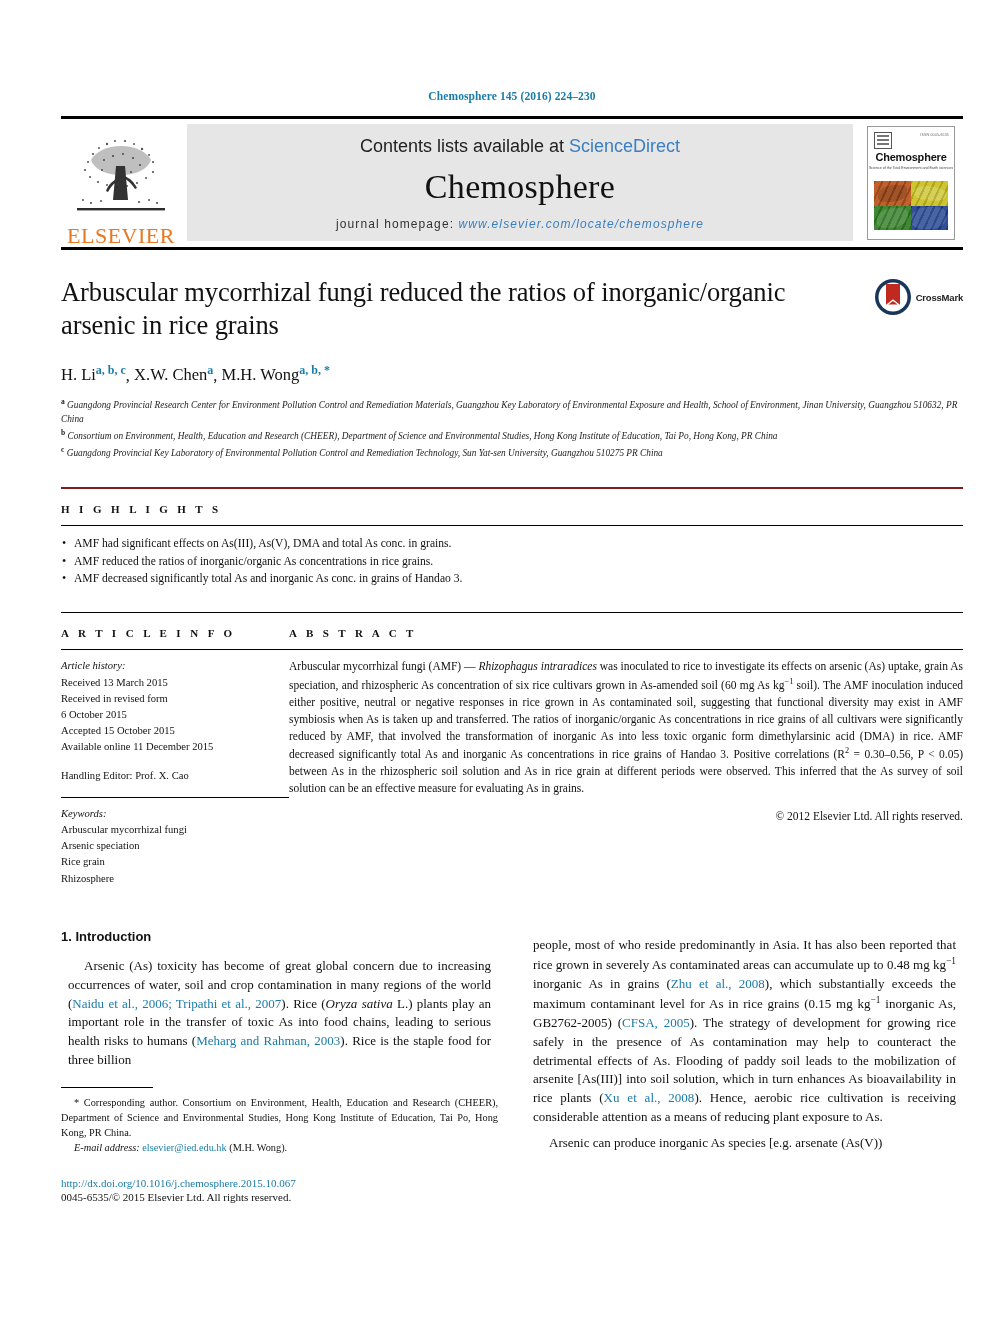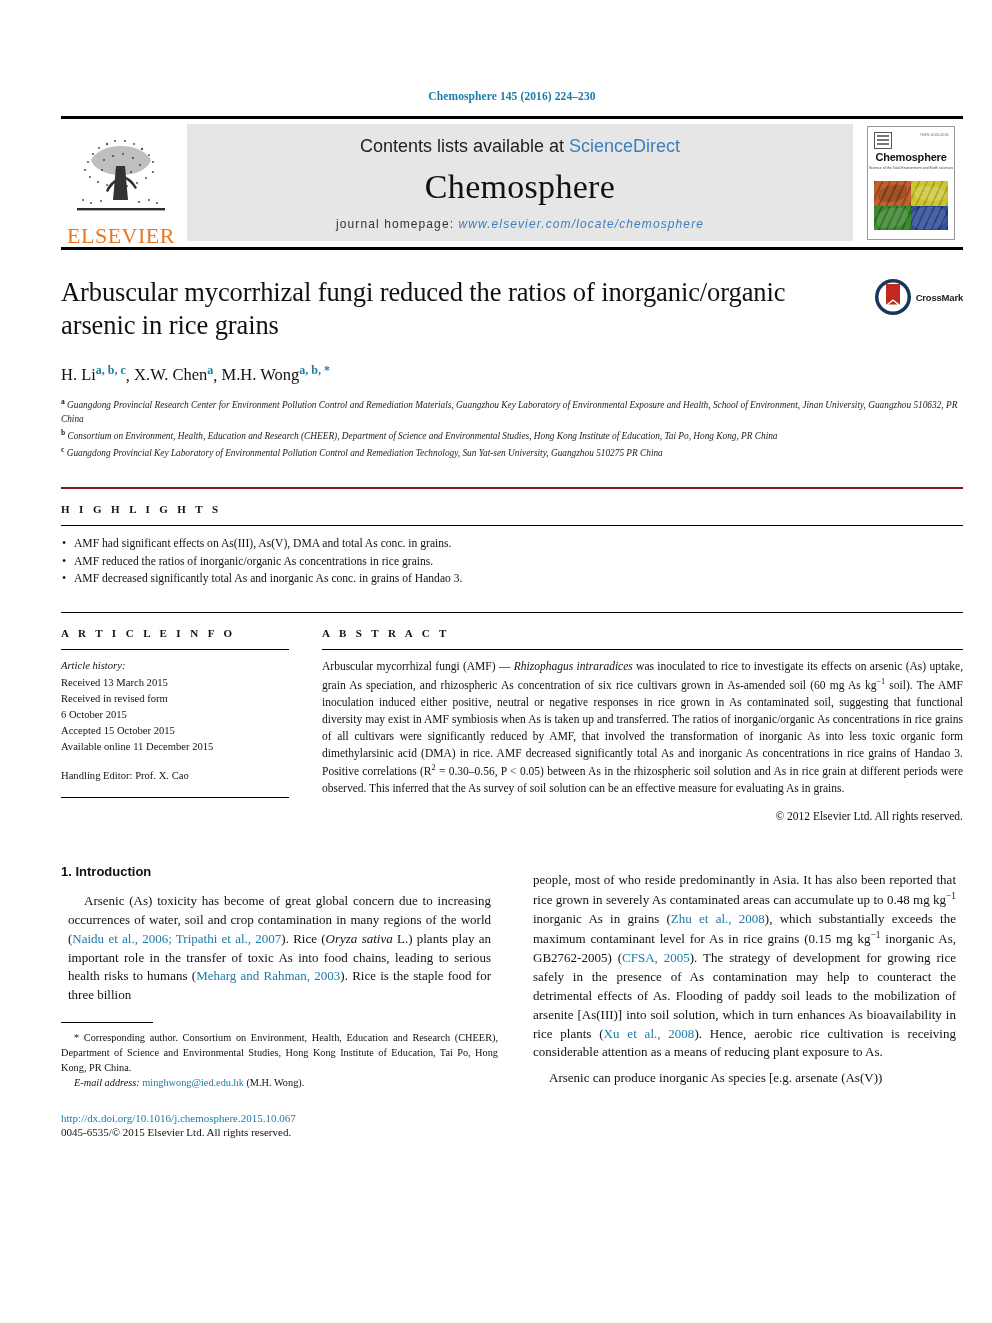--- a/index.html
+++ b/index.html
@@ -240,21 +240,20 @@
     top: -1px;
     font-size: 12px;
   }
 
   
   .info-abstract {
     margin: 24px 45px 0 45px;
     border-top: 1px solid #000;
     padding-top: 14px;
     display: flex;
-    gap: 33px;
   }
   .col-info { flex: 0 0 228px; }
   .col-abstract { flex: 1 1 auto; }
   .rule { border-top: 1px solid #000; margin: 10px 0 8px 0; }
   .rule-thin { border-top: 1px solid #000; margin: 13px 0 8px 0; }
   .info-body { font-size: 10.6px; line-height: 1.53; color:#111; }
   .info-head { font-style: italic; }
   .abs-body {
     font-size: 11.5px;
     line-height: 1.49;
@@ -450,39 +449,46 @@
         <div class="info-head">Article history:</div>
         <div>Received 13 March 2015</div>
         <div>Received in revised form</div>
         <div>6 October 2015</div>
         <div>Accepted 15 October 2015</div>
         <div>Available online 11 December 2015</div>
         <div style="height:12px"></div>
         <div>Handling Editor: Prof. X. Cao</div>
       </div>
       <div class="rule-thin"></div>
+      <div class="info-body">
+        <div class="info-head">Keywords:</div>
+        <div>Arbuscular mycorrhizal fungi</div>
+        <div>Arsenic speciation</div>
+        <div>Rice grain</div>
+        <div>Rhizosphere</div>
+      </div>
     </div>
 
     <div class="col-abstract">
       <div class="sec-label">A B S T R A C T</div>
       <div class="rule"></div>
       <div class="abs-body"><span>Arbuscular mycorrhizal fungi (AMF) — </span><em>Rhizophagus intraradices</em><span> was inoculated to rice to investigate its effects on arsenic (As) uptake, grain As speciation, and rhizospheric As concentration of six rice cultivars grown in As-amended soil (60 mg As kg</span><sup class="sups">−1</sup><span> soil). The AMF inoculation induced either positive, neutral or negative responses in rice grown in As contaminated soil, suggesting that functional diversity may exist in AMF symbiosis when As is taken up and transferred. The ratios of inorganic/organic As concentrations in rice grains of all cultivars were significantly reduced by AMF, that involved the transformation of inorganic As into less toxic organic form dimethylarsinic acid (DMA) in rice. AMF decreased significantly total As and inorganic As concentrations in rice grains of Handao 3. Positive correlations (R</span><sup class="sups">2</sup><span> = 0.30–0.56, P &lt; 0.05) between As in the rhizospheric soil solution and As in rice grain at different periods were observed. This inferred that the As survey of soil solution can be an effective measure for evaluating As in grains.</span></div>
       <div class="copyright">© 2012 Elsevier Ltd. All rights reserved.</div>
     </div>
   </div>
 
   <div class="body-wrap">
 
     <div class="bcol">
       <h2 class="sec-title">1. Introduction</h2>
       <p class="ptext"><span>Arsenic (As) toxicity has become of great global concern due to increasing occurrences of water, soil and crop contamination in many regions of the world (</span><a class="cit" href="#">Naidu et al., 2006; Tripathi et al., 2007</a><span>). Rice (</span><em>Oryza sativa</em><span> L.) plants play an important role in the transfer of toxic As into food chains, leading to serious health risks to humans (</span><a class="cit" href="#">Meharg and Rahman, 2003</a><span>). Rice is the staple food for three billion</span></p>
 
       <div class="footnote-rule"></div>
       <p class="fn fn-ind">* Corresponding author. Consortium on Environment, Health, Education and Research (CHEER), Department of Science and Environmental Studies, Hong Kong Institute of Education, Tai Po, Hong Kong, PR China.</p>
-      <p class="fn fn-ind"><em>E-mail address:</em> <a class="cit" href="#">minghwong@ied.edu.hk</a> <span>(M.H. Wong).</span></p>
+      <p class="fn fn-ind"><em>E-mail address:</em> <a class="cit" href="#">elsevier@ied.edu.hk</a> <span>(M.H. Wong).</span></p>
 
       <div class="doi-block">
         <a class="doi-link" href="#">http://dx.doi.org/10.1016/j.chemosphere.2015.10.067</a>
         <div class="issn-line">0045-6535/© 2015 Elsevier Ltd. All rights reserved.</div>
       </div>
     </div>
 
     <div class="bcol">
       <p class="ptext noindent"><span>people, most of who reside predominantly in Asia. It has also been reported that rice grown in severely As contaminated areas can accumulate up to 0.48 mg kg</span><sup class="sups">−1</sup><span> inorganic As in grains (</span><a class="cit" href="#">Zhu et al., 2008</a><span>), which substantially exceeds the maximum contaminant level for As in rice grains (0.15 mg kg</span><sup class="sups">−1</sup><span> inorganic As, GB2762-2005) (</span><a class="cit" href="#">CFSA, 2005</a><span>). The strategy of development for growing rice safely in the presence of As contamination may help to counteract the detrimental effects of As. Flooding of paddy soil leads to the mobilization of arsenite [As(III)] into soil solution, which in turn enhances As bioavailability in rice plants (</span><a class="cit" href="#">Xu et al., 2008</a><span>). Hence, aerobic rice cultivation is receiving considerable attention as a means of reducing plant exposure to As.</span></p>
       <p class="ptext">Arsenic can produce inorganic As species [e.g. arsenate (As(V))</p>

